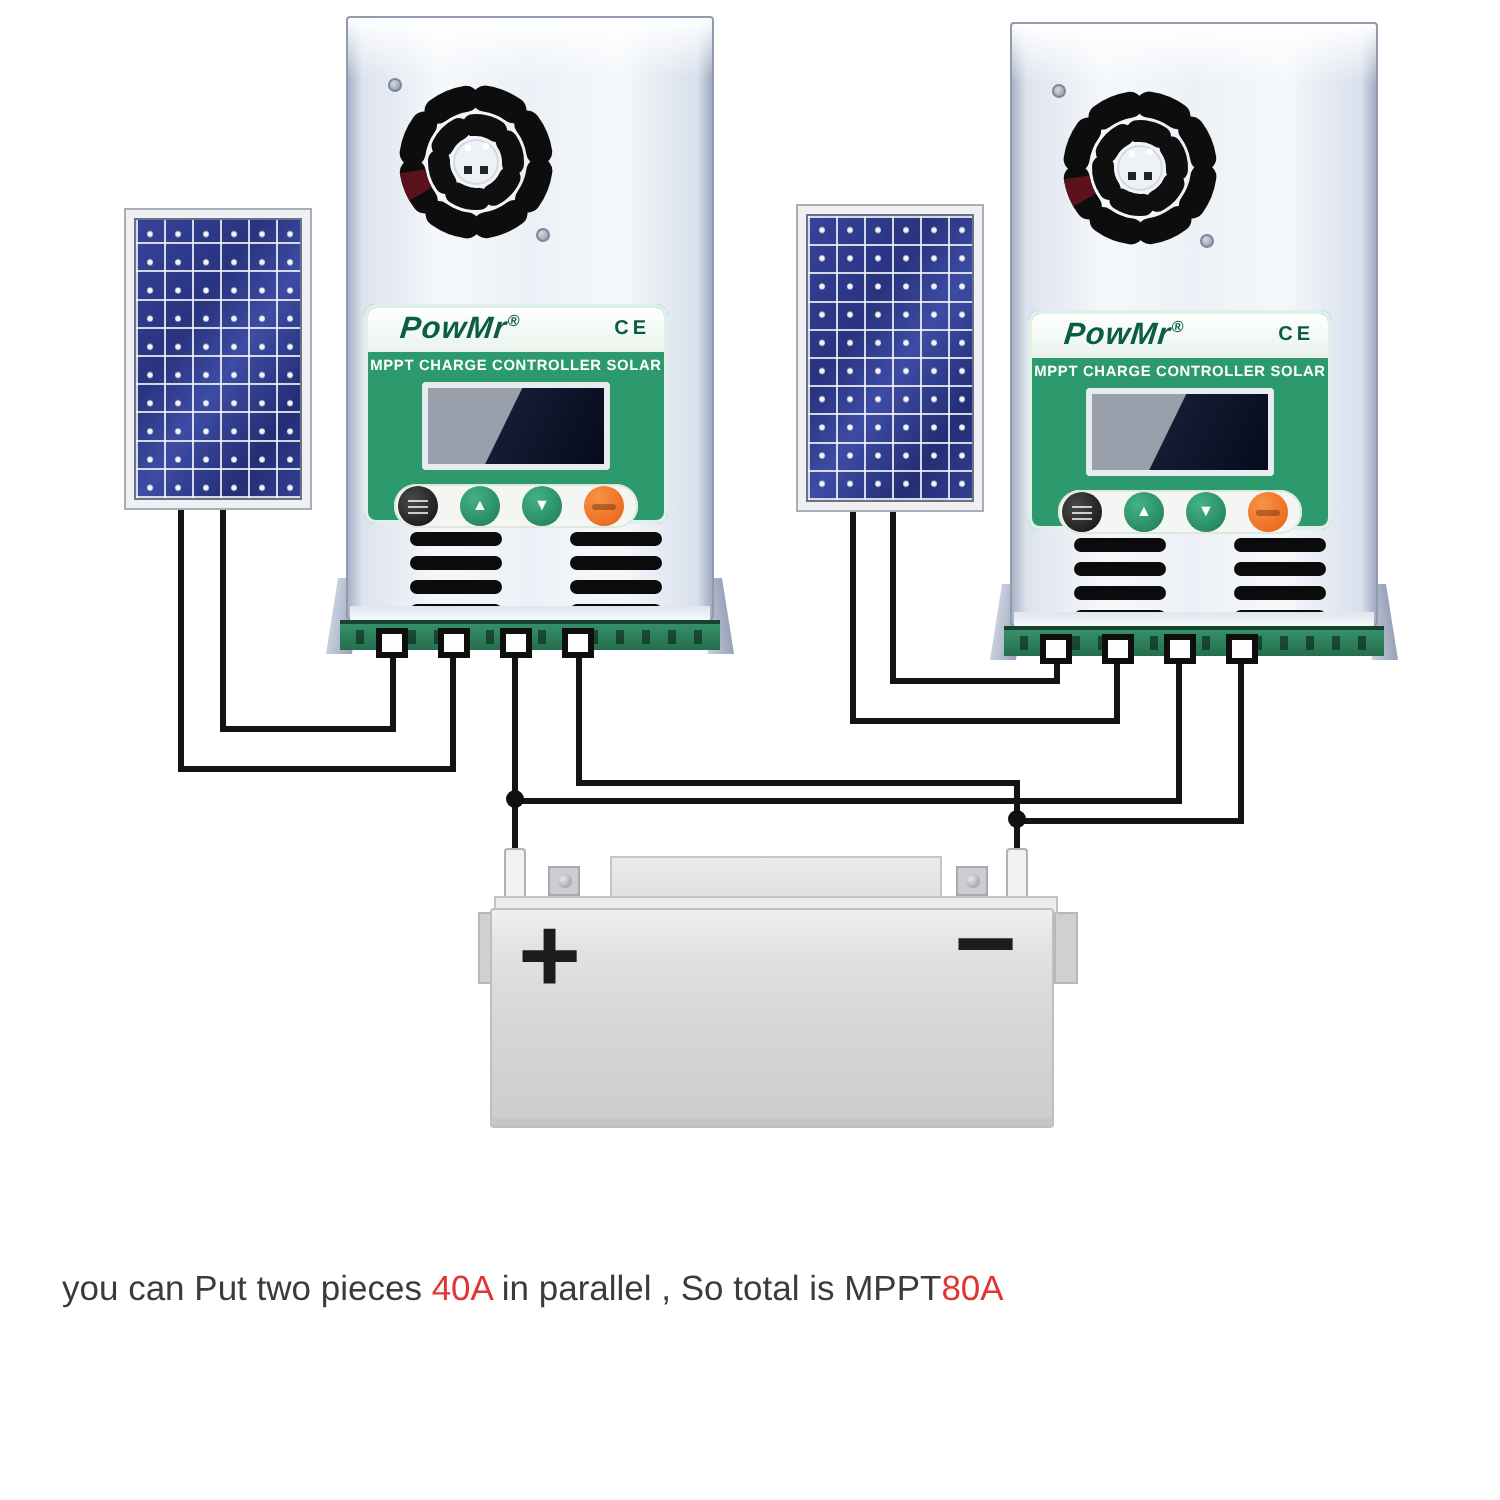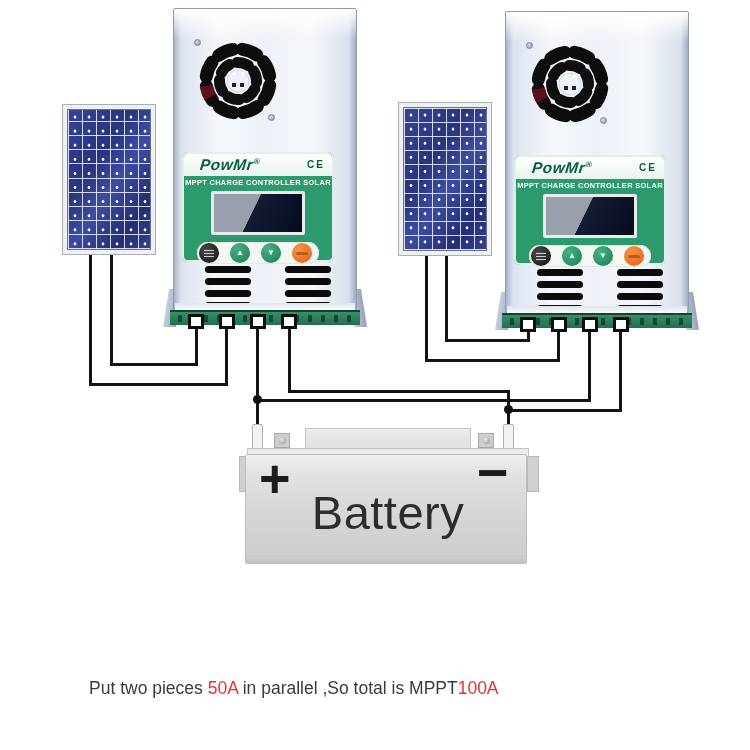--- a/index.html
+++ b/index.html
@@ -145,21 +145,20 @@
     <div class="bpost bpost-r"></div>
     <div class="blid"></div>
     <div class="bscrew bscrew-l"></div>
     <div class="bscrew bscrew-r"></div>
     <div class="btab btab-l"></div>
     <div class="btab btab-r"></div>
     <div class="brim"></div>
     <div class="bbody"></div>
     <div class="bplus">+</div>
     <div class="bminus">−</div>
-    <div class="blabel">Battery</div>
   </div>
 
   <div class="controller" style="left:173px;top:8px;">
     <div class="foot foot-l"></div>
     <div class="foot foot-r"></div>
     <div class="ctrl-body">
       <svg class="fan" width="100" height="102" viewBox="0 0 100 100">
         <circle cx="50" cy="50" r="32" fill="none" stroke="#0d0d0d" stroke-width="13" stroke-dasharray="15.5 9.6" transform="rotate(8 50 50)" stroke-linecap="round"></circle>
         <circle cx="50" cy="50" r="32" fill="none" stroke="#6b1420" stroke-width="13" stroke-dasharray="12 189" transform="rotate(150 50 50)" opacity=".85"></circle>
         <circle cx="50" cy="50" r="18.5" fill="none" stroke="#0f0f0f" stroke-width="11" stroke-dasharray="12 7.4" transform="rotate(25 50 50)" stroke-linecap="round"></circle>
@@ -250,15 +249,15 @@
       </div>
       <div class="bottom-band"></div>
     </div>
     <div class="pcb"></div>
     <div class="lug" style="left:15px;"></div>
     <div class="lug" style="left:46px;"></div>
     <div class="lug" style="left:77px;"></div>
     <div class="lug" style="left:108px;"></div>
   </div>
 
-  <div class="cap cap2"><span>Put two pieces </span><span class="red">50A</span><span> in parallel ,So total is MPPT</span><span class="red">100A</span></div>
+  <div class="cap cap1"><span>you can Put two pieces </span><span class="red">40A</span><span> in parallel , So total is MPPT</span><span class="red">80A</span></div>
 
 </div>
 
 </body></html>

